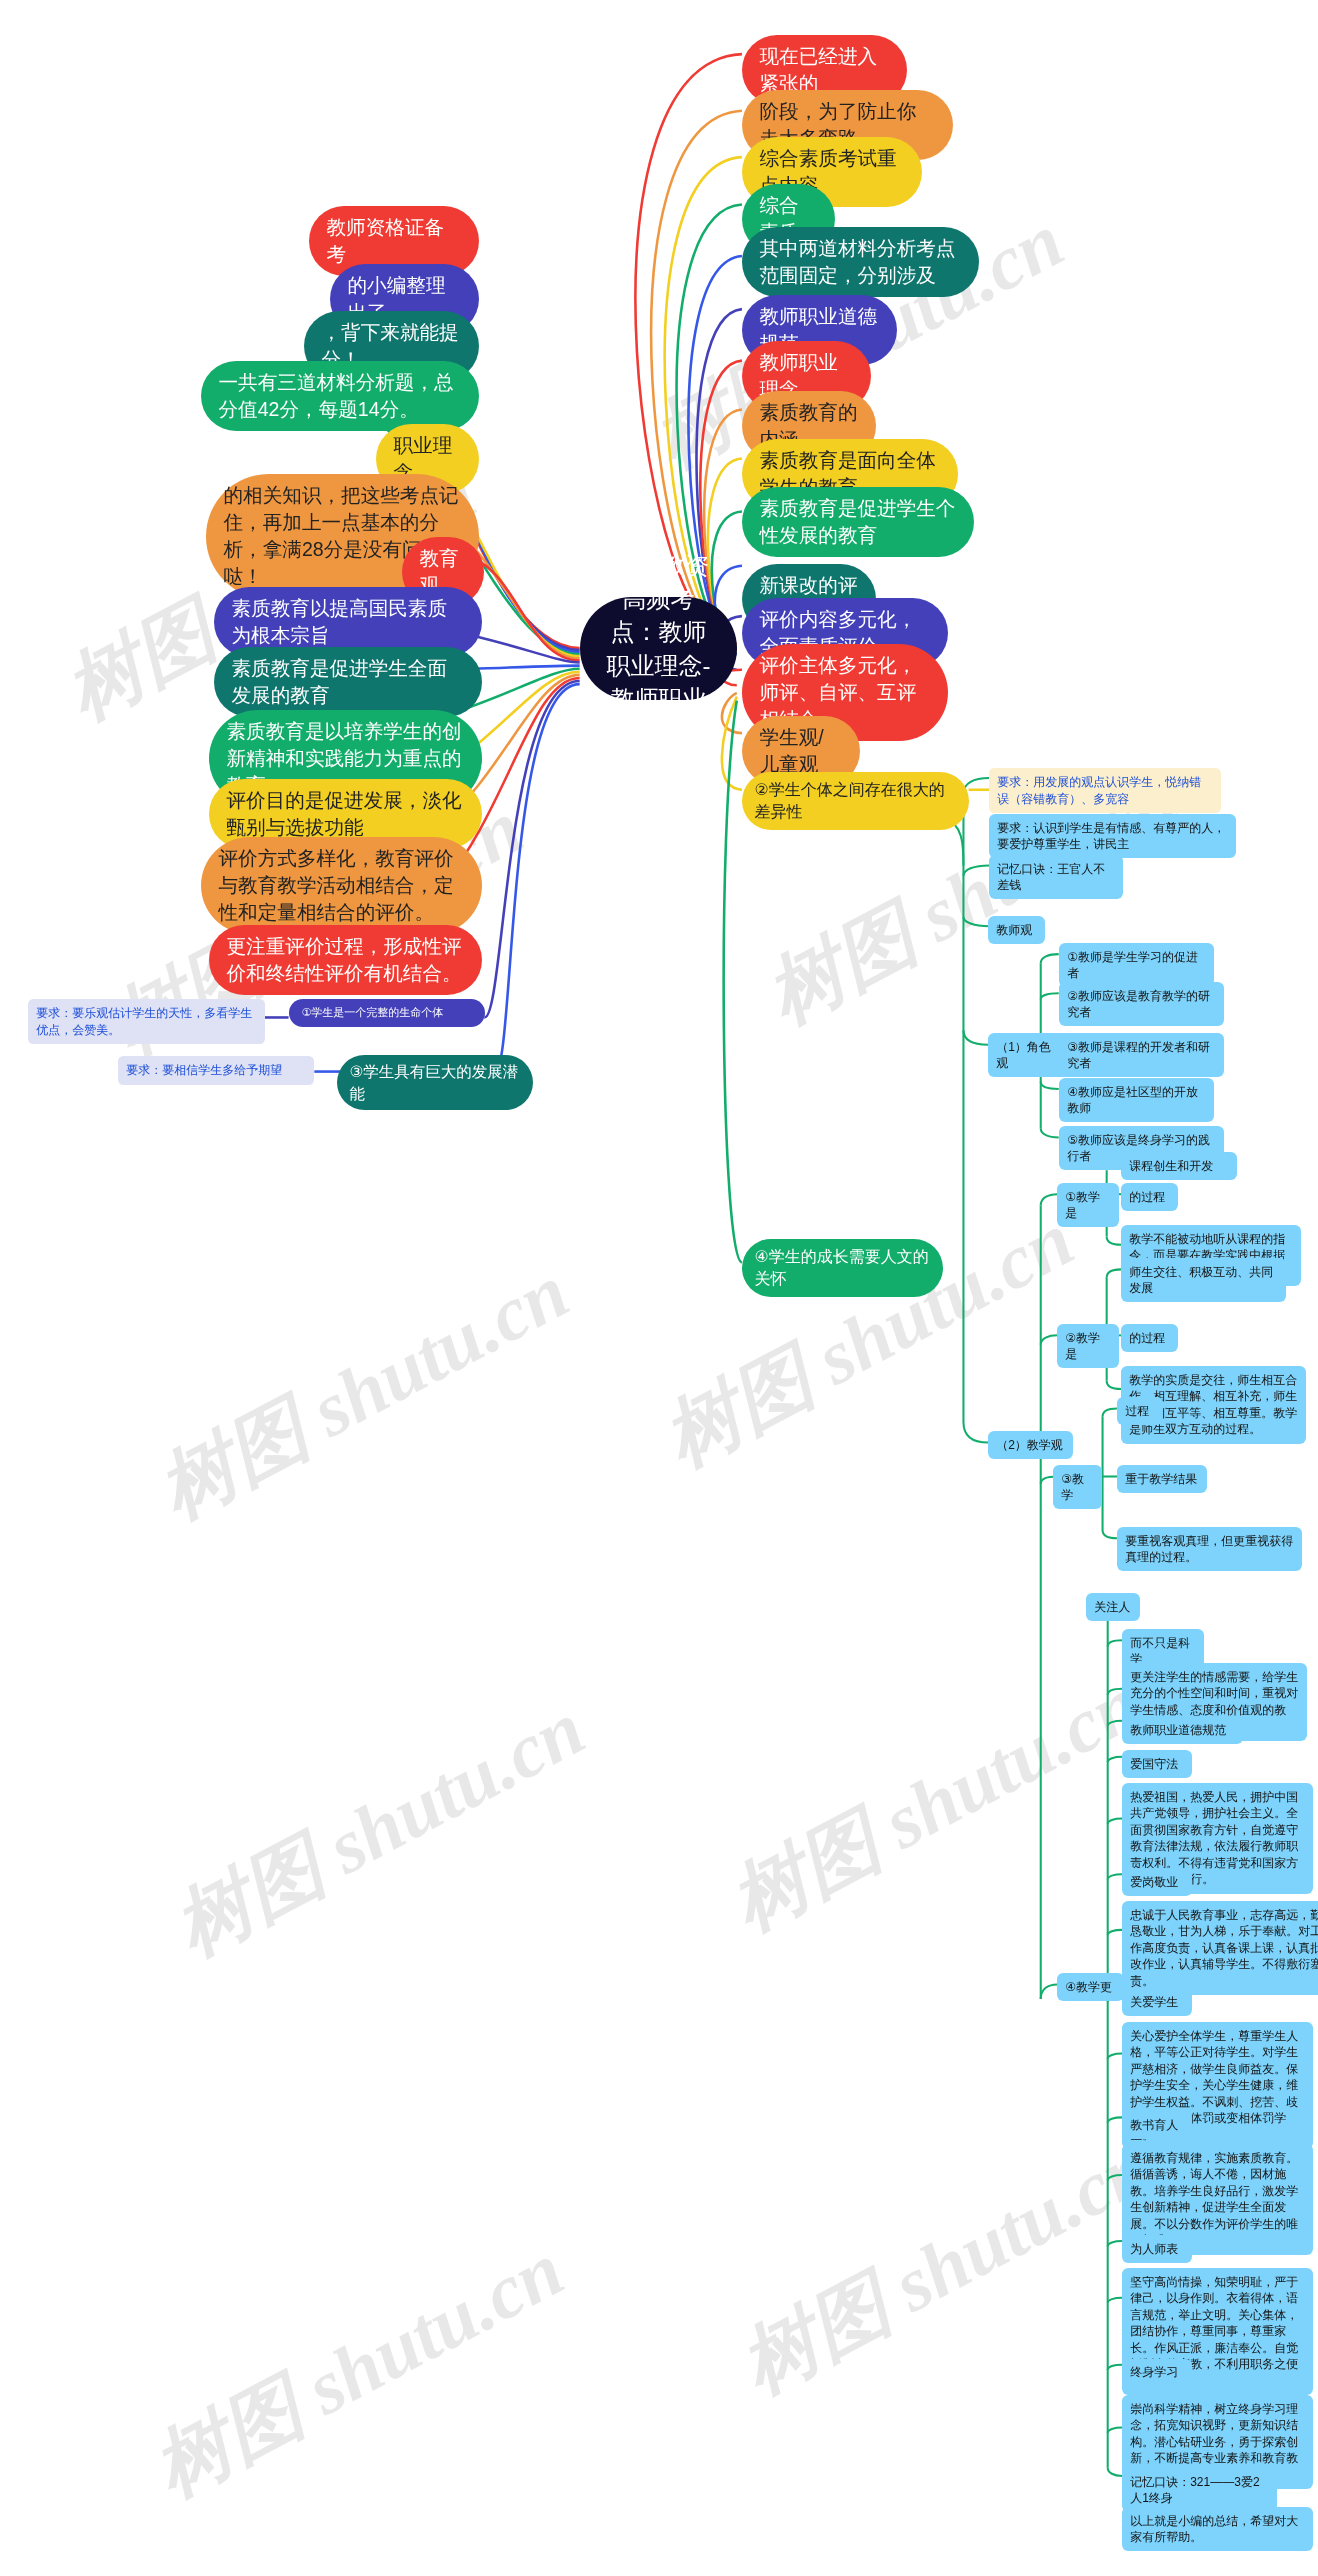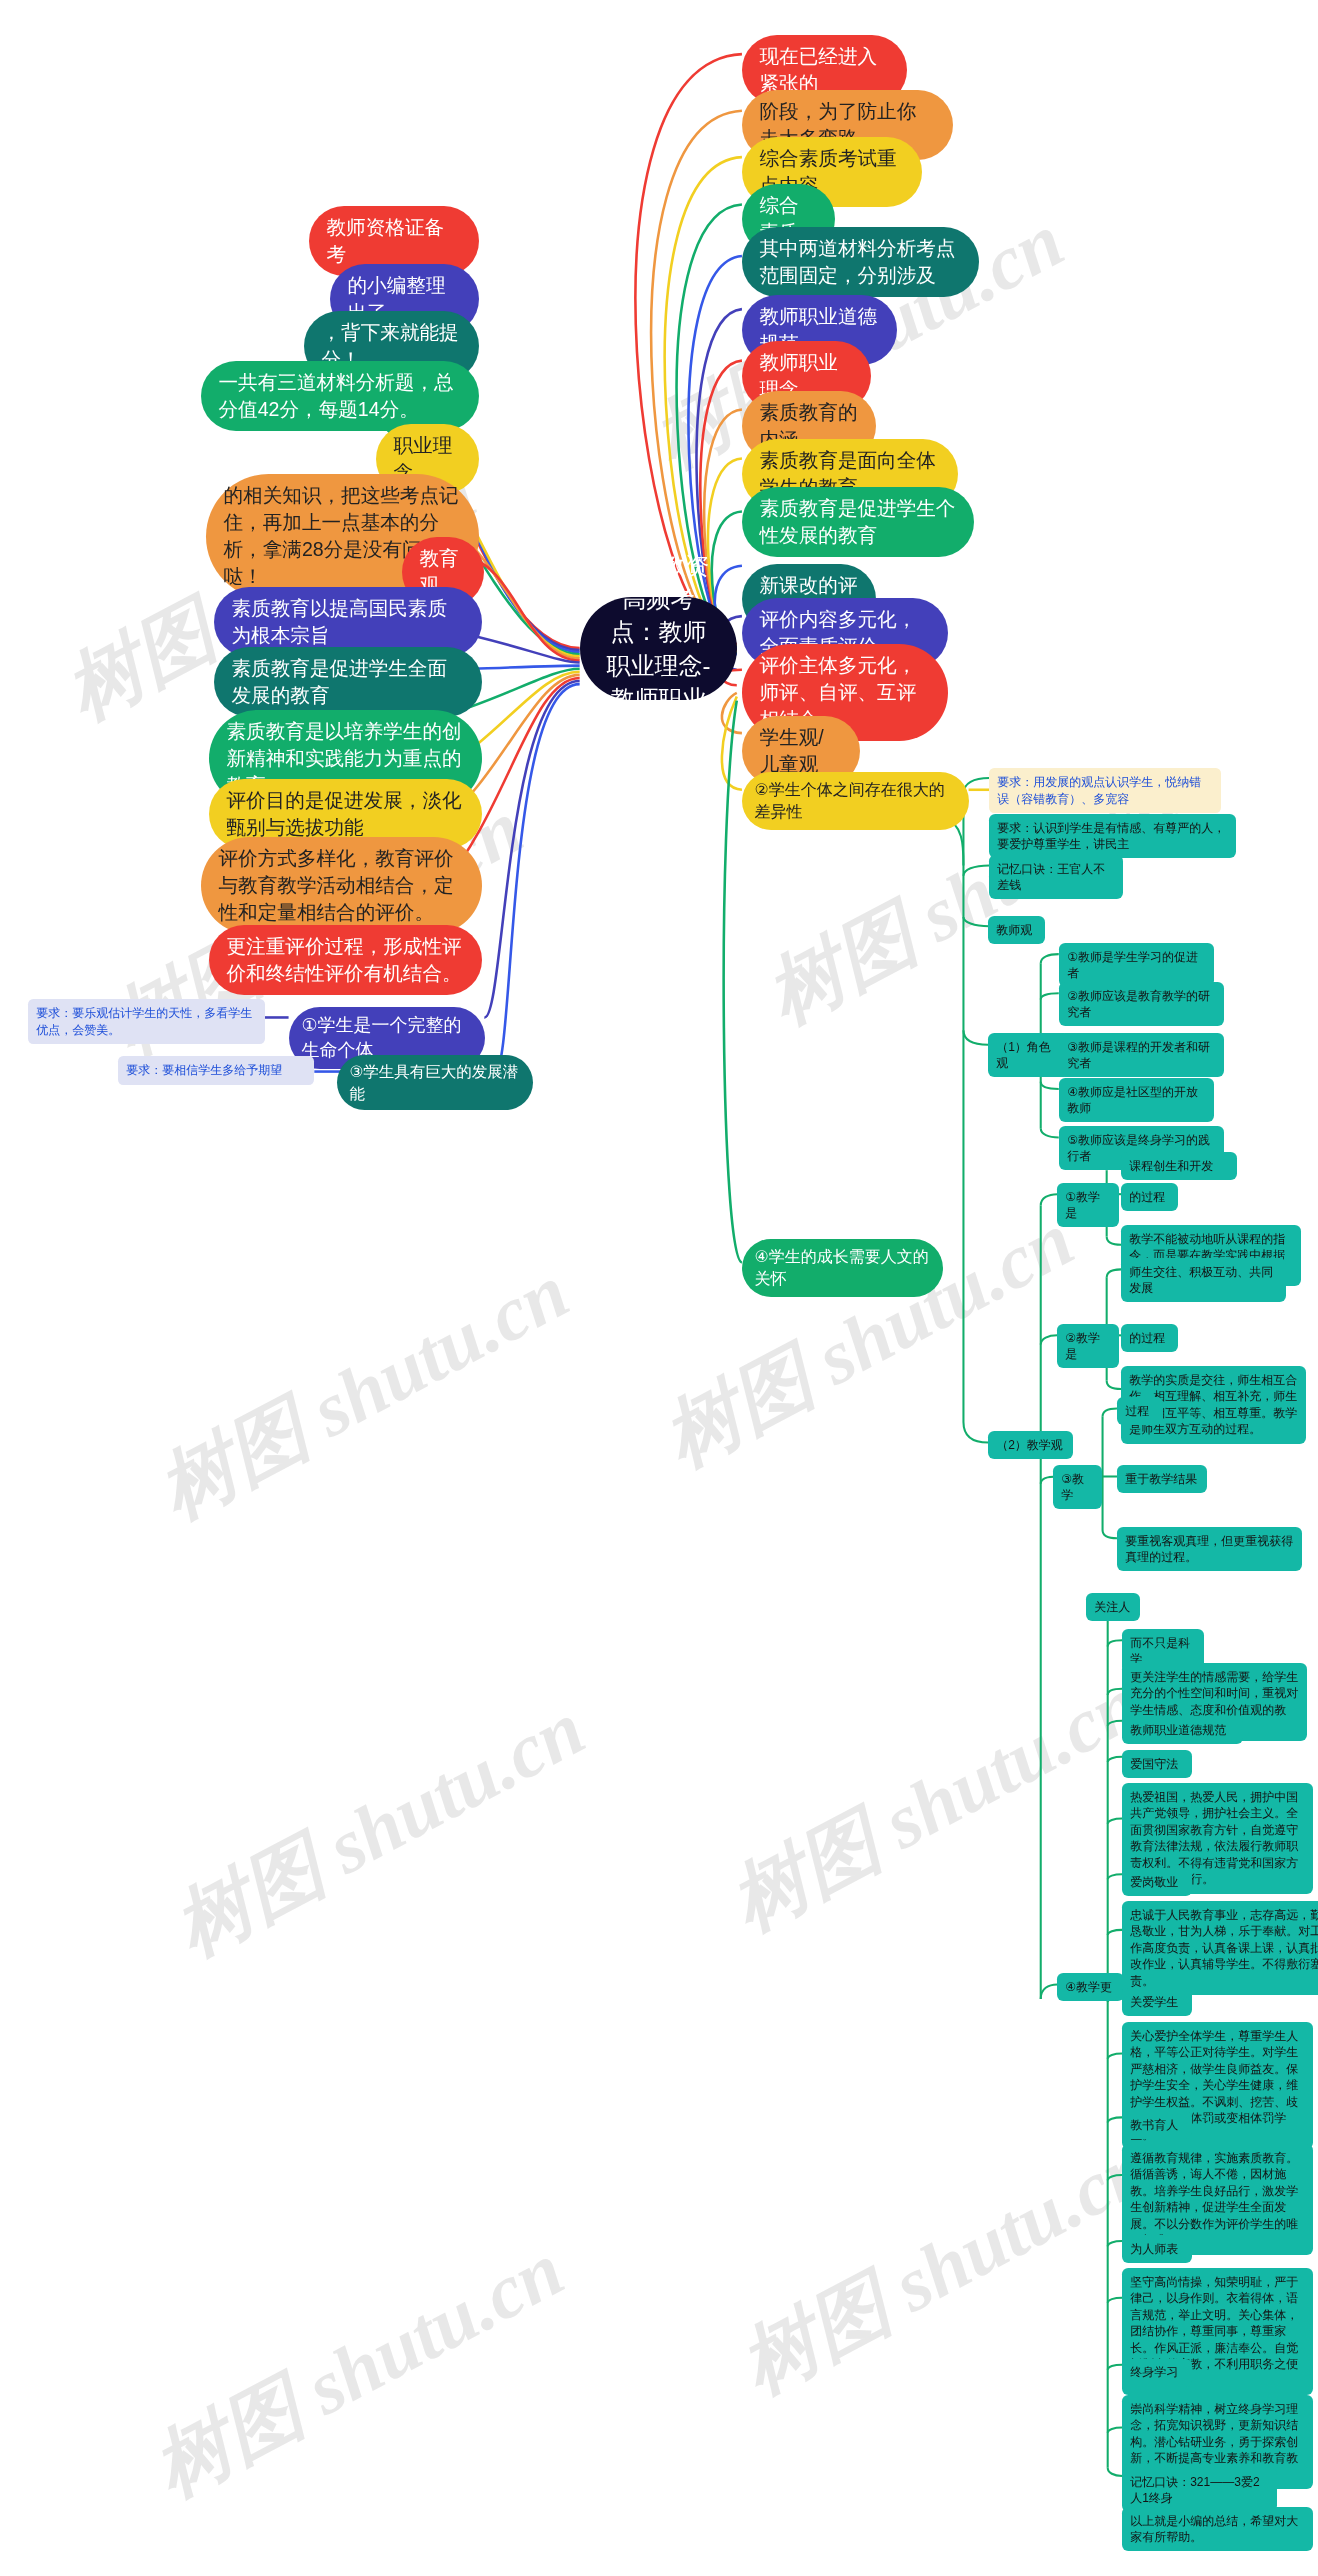--- a/index.html
+++ b/index.html
@@ -23,21 +23,21 @@
   .c-green{background:#12ad6b;}
   .c-indigo{background:#4340ba;}
   .c-royal{background:#0f766e;}
 
   
   .req{font-size:12px;border-radius:5.2px;padding:6.2px 8.2px;color:#1d4ed8;}
   .req.lav{background:#dfe2f4;}
   .req.cream{background:#fbefcd;}
 
   
-  .g{background:#14b8a6;color:#131313;border-radius:6.2px;padding:5.7px 8.2px;font-size:12px;}
+  .g{background:#7dd3fc;color:#131313;border-radius:6.2px;padding:5.7px 8.2px;font-size:12px;}
 
   .wm{position:absolute;color:rgba(110,110,110,.16);font-size:77px;font-weight:bold;
       font-family:"Liberation Serif",serif;font-style:italic;transform:rotate(-28deg);
       white-space:nowrap;pointer-events:none;user-select:none;}
 </style>
 </head>
 <body>
 
 <div id="canvas">
 
@@ -193,21 +193,21 @@
     </div>
   <div class="node p c-yellow" style="left:209px;top:779px;width:273px;">
       <span>评价目的是促进发展，淡化甄别与选拔功能</span>
     </div>
   <div class="node p c-orange" style="left:201px;top:837px;width:281px;">
       <span>评价方式多样化，教育评价与教育教学活动相结合，定性和定量相结合的评价。</span>
     </div>
   <div class="node p c-red" style="left:209px;top:925px;width:273px;">
       <span>更注重评价过程，形成性评价和终结性评价有机结合。</span>
     </div>
-  <div class="node p c-indigo" style="left:289px;top:999px;width:196px;font-size:18px;padding:6.2px 12.4px;margin-top:8px;">
+  <div class="node p c-indigo" style="left:289px;top:999px;width:196px;font-size:11px;padding:6.2px 12.4px;">
       <span>①学生是一个完整的生命个体</span>
     </div>
   <div class="node p c-royal" style="left:337px;top:1055px;width:196px;font-size:15.5px;padding:6.2px 12.4px;">
       <span>③学生具有巨大的发展潜能</span>
     </div>
 
   <div class="node req lav" style="left:28px;top:999px;width:237px;border-radius:5.2px;">
       <span>要求：要乐观估计学生的天性，多看学生优点，会赞美。</span>
     </div>
   <div class="node req lav" style="left:118px;top:1056px;width:196px;border-radius:5.2px;">

